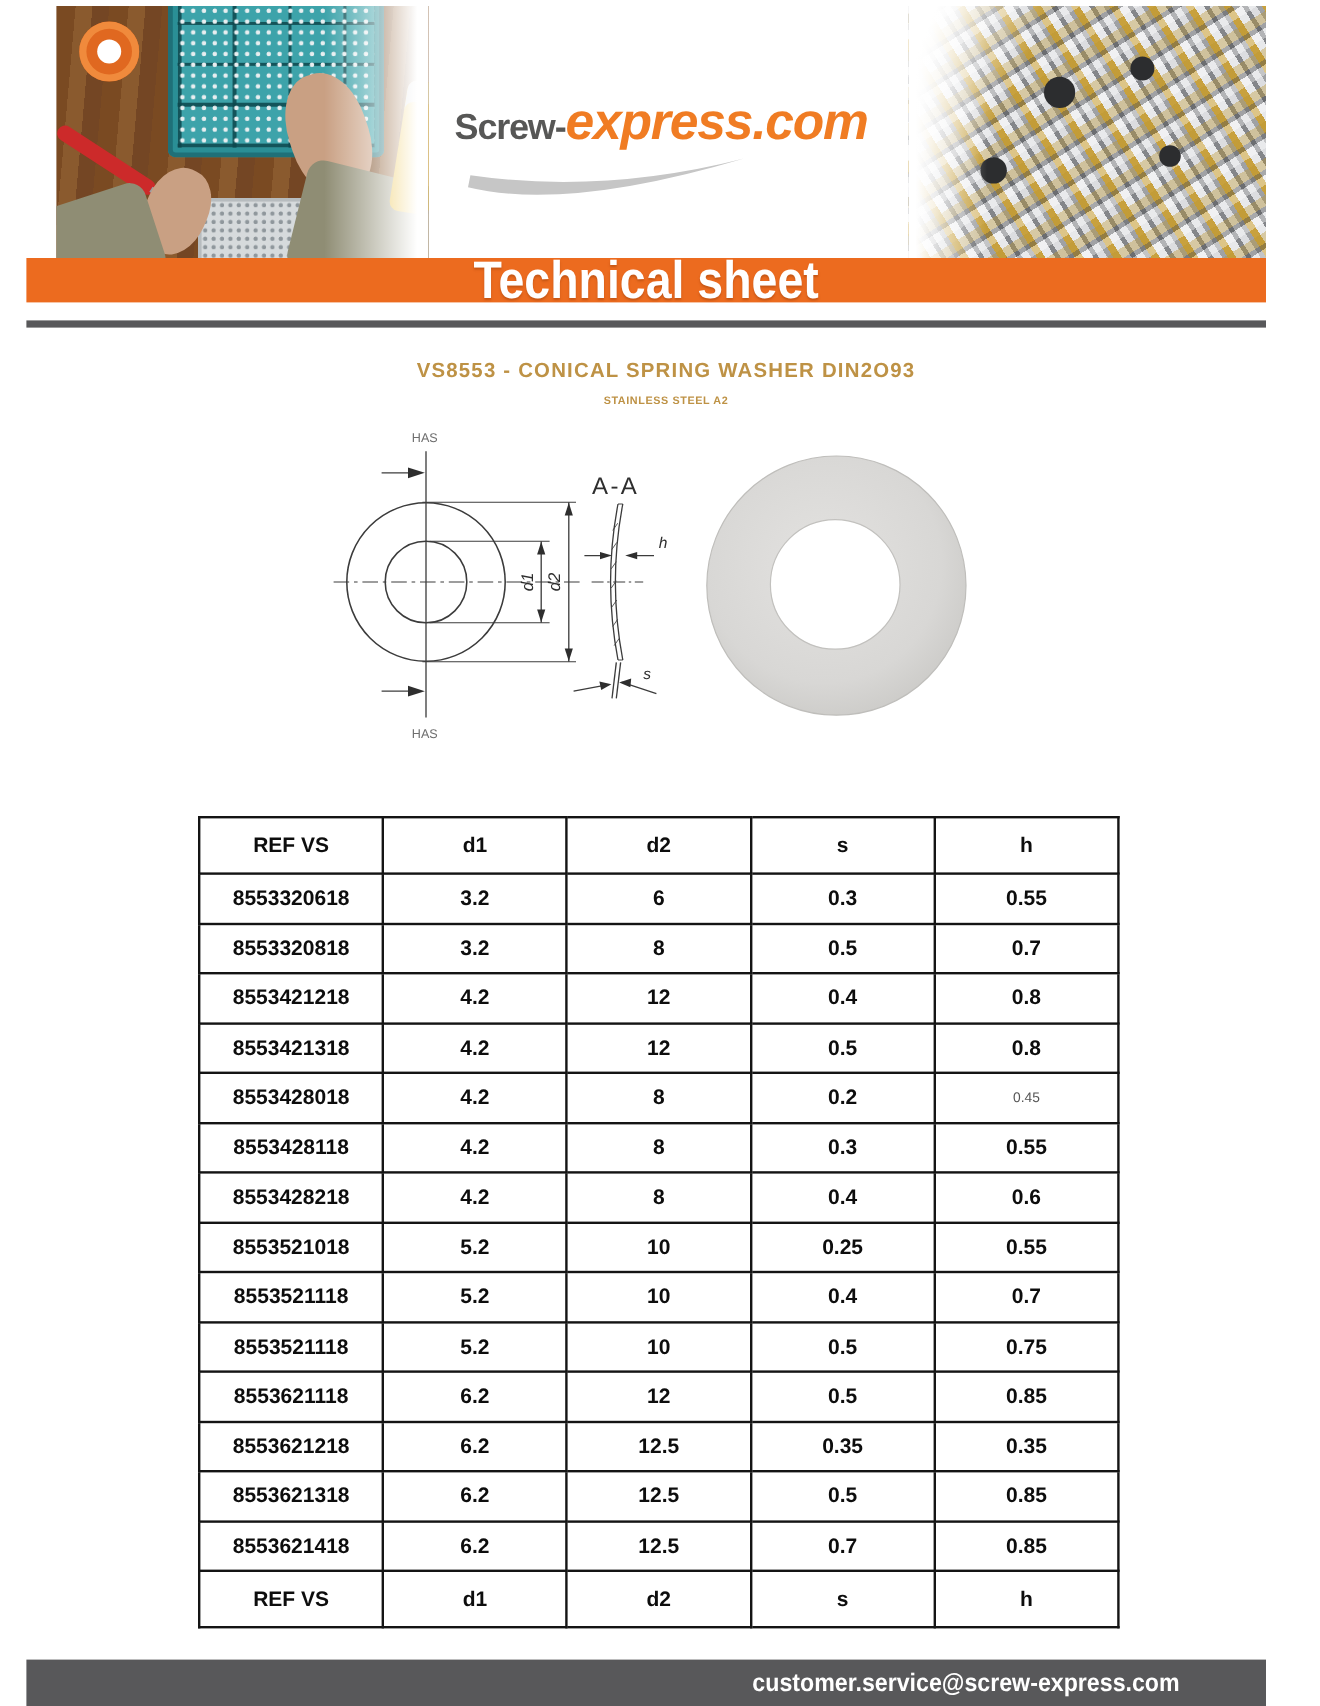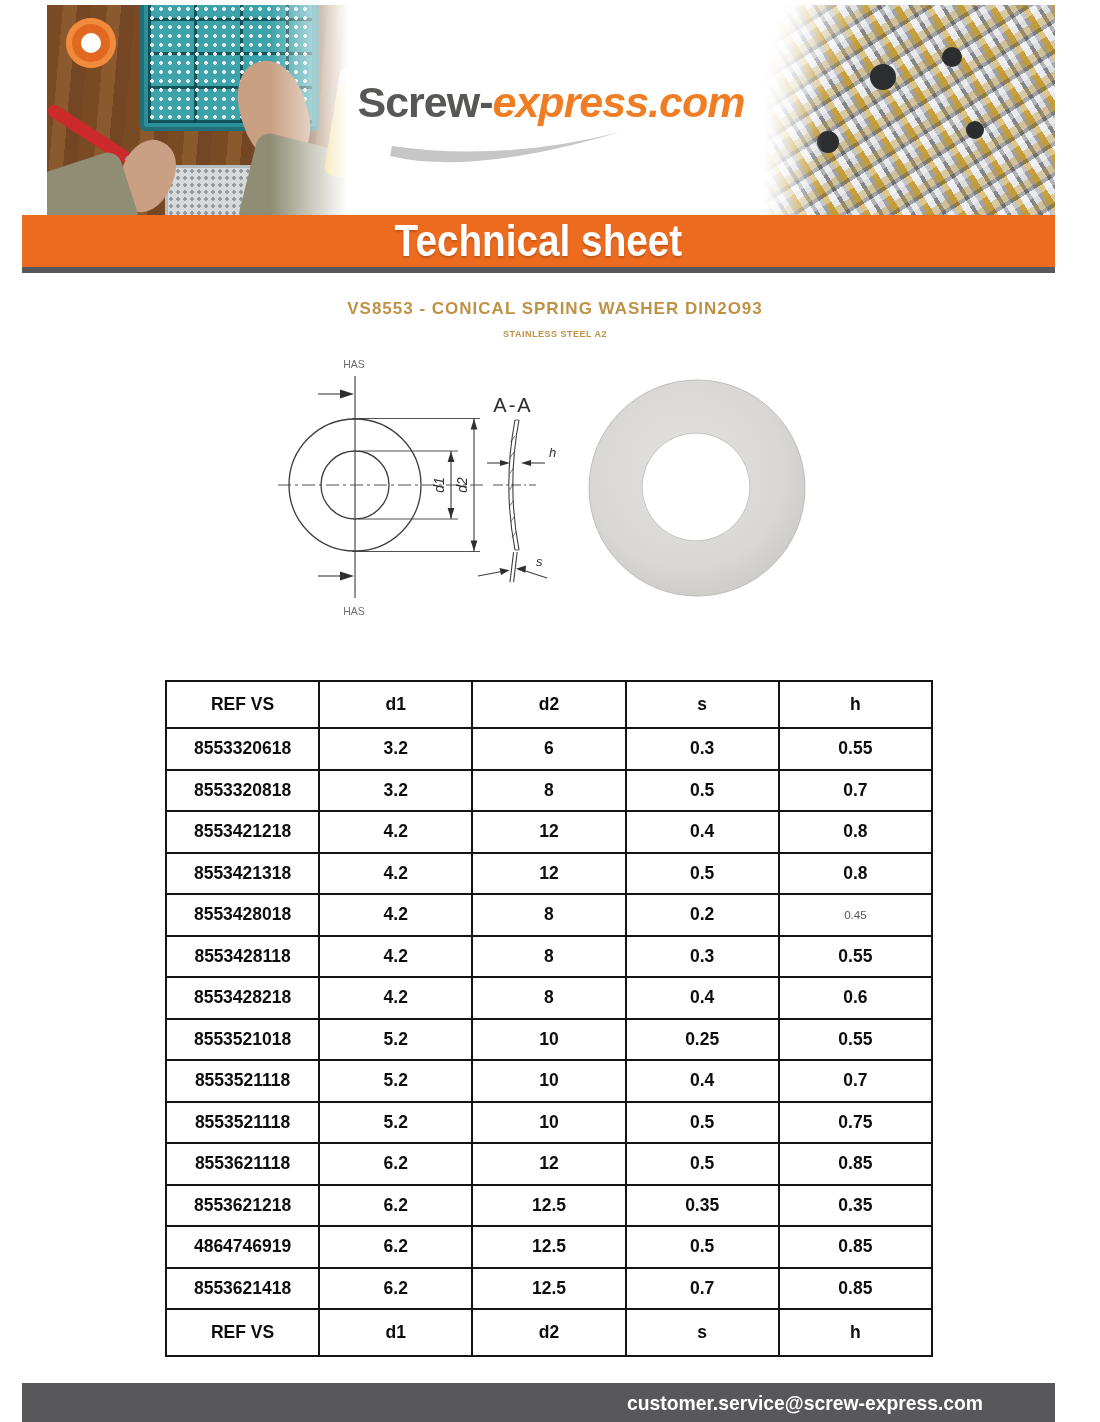--- a/index.html
+++ b/index.html
@@ -46,25 +46,25 @@
   .pl-sleeve2{left:-8%;bottom:-14%;width:110px;height:80px;background:#8f8d74;border-radius:14px;transform:rotate(-18deg);}
   .pl-drill{right:-3%;top:30%;width:34px;height:110px;background:#e6b41e;border-radius:8px;transform:rotate(9deg);
       box-shadow:inset 0 18px 0 #c3c7ca;}
   .fade-right{position:absolute;inset:0;background:linear-gradient(to right,rgba(255,255,255,0) 72%,#fff 97%);}
   .fade-left{position:absolute;inset:0;background:
       linear-gradient(115deg,#fff 6%,rgba(255,255,255,0) 30%),
       linear-gradient(to left,rgba(255,255,255,0) 78%,#fff 98%);}
   .pr-dot{position:absolute;border-radius:50%;background:#2c2d2f;}
   
   .logo{position:absolute;left:356px;top:78px;width:390px;text-align:center;white-space:nowrap;}
-  .logo .p1{font-weight:700;font-size:43px;color:var(--logo-gray);letter-spacing:-1px;margin-top:23px;}
+  .logo .p1{font-weight:700;font-size:30px;color:var(--logo-gray);letter-spacing:-1px;margin-top:23px;}
   .logo .p2{font-weight:700;font-style:italic;font-size:43px;color:var(--logo-orange);letter-spacing:-1px;text-align:center;}
   .swoosh{position:absolute;left:382px;top:118px;}
   
-  .banner{position:absolute;left:22px;top:215px;width:1033px;height:52px;background:var(--accent-orange);
+  .banner{position:absolute;left:22px;top:215px;width:1033px;height:37px;background:var(--accent-orange);
       display:flex;align-items:center;justify-content:center;}
   .banner .txt{color:#fff;font-weight:700;font-size:44px;letter-spacing:0;transform:scaleX(.88);
       text-shadow:0 2px 2px rgba(120,45,0,.35);}
   .banner-shadow{position:absolute;left:22px;top:267px;width:1033px;height:6px;background:var(--bar-gray);}
   
   .prod-title{position:absolute;left:0;top:299px;width:1110px;text-align:center;color:var(--title-gold);
       font-size:17px;font-weight:700;letter-spacing:1px;}
   .prod-sub{position:absolute;left:0;top:329px;width:1110px;text-align:center;color:var(--title-gold);
       font-size:9px;font-weight:700;letter-spacing:.5px;}
   
@@ -310,21 +310,21 @@
 
       <tr>
         <td>8553621218</td>
         <td>6.2</td>
         <td>12.5</td>
         <td>0.35</td>
         <td>0.35</td>
       </tr>
 
       <tr>
-        <td>4864746919</td>
+        <td>8553621318</td>
         <td>6.2</td>
         <td>12.5</td>
         <td>0.5</td>
         <td>0.85</td>
       </tr>
 
       <tr>
         <td>8553621418</td>
         <td>6.2</td>
         <td>12.5</td>

